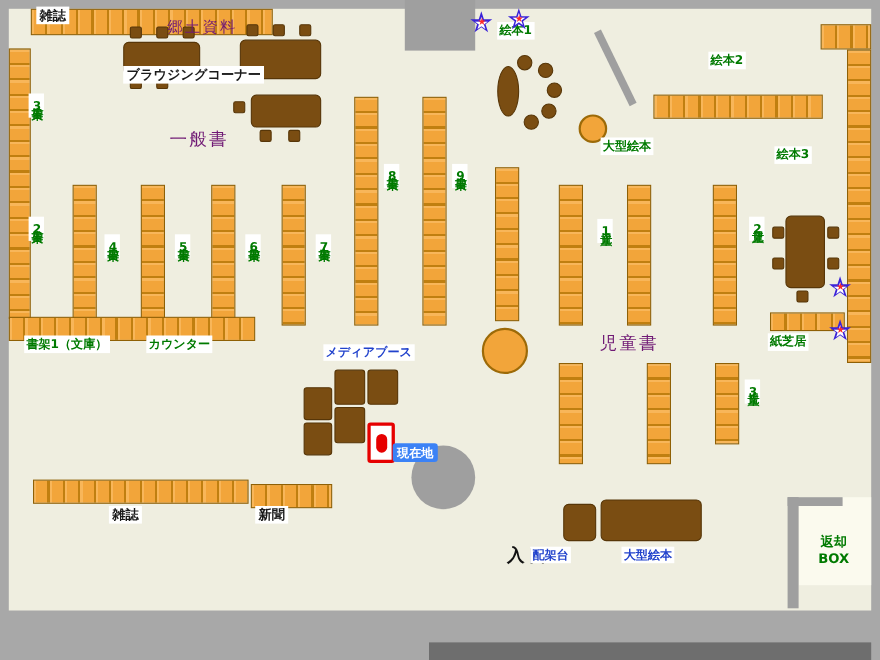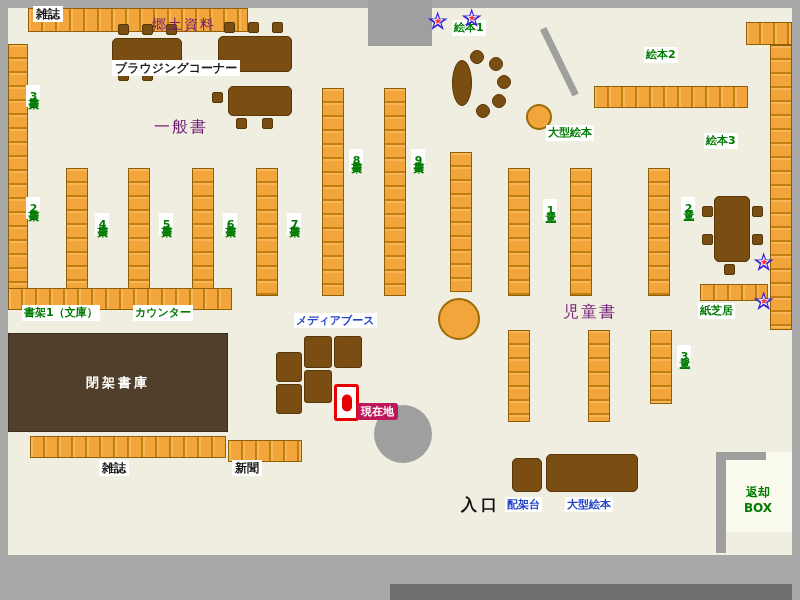--- a/index.html
+++ b/index.html
@@ -17,21 +17,21 @@
   .chair{width:11px;height:11px;background:#7a4d12;border:1px solid #573608;border-radius:2px}
   .stool{background:#7a4d12;border:1px solid #573608;border-radius:50%}
   .booth{background:#7a4d12;border:1px solid #573608;border-radius:3px}
   .booth-hl{background:#fff;border:3px solid #e60000;border-radius:3px}
   .booth-hl i{position:absolute;left:50%;top:50%;transform:translate(-50%,-50%);width:10px;height:17px;background:#e60000;border-radius:5px}
   .glabel{background:#fff;color:#007a00;font-size:11px;font-weight:bold;line-height:1.25;padding:1px 2px;white-space:nowrap}
   .vlabel{writing-mode:vertical-rl;text-orientation:upright;white-space:normal;line-height:1.1;padding:3px 1px;letter-spacing:1px}
   .blabel{background:#fff;color:#1a1a1a;font-size:12px;font-weight:bold;line-height:1.2;padding:1px 3px;white-space:nowrap}
   .bluelabel{background:#fff;color:#2142cc;font-size:11px;font-weight:bold;line-height:1.2;padding:1px 2px;white-space:nowrap}
   .redarea{color:#701a75;font-size:16px;font-weight:normal;letter-spacing:2px;white-space:nowrap}
-  .cur{background:#be185d;color:#fff;font-size:11px;font-weight:bold;line-height:1;padding:3px 4px;border-radius:3px;white-space:nowrap}
+  .cur{background:#3b82f6;color:#fff;font-size:11px;font-weight:bold;line-height:1;padding:3px 4px;border-radius:3px;white-space:nowrap}
   .stacks{background:#513f2c;border:1px solid #3a2d1e;color:#fff;display:flex;align-items:center;justify-content:center;
           font-size:13px;font-weight:bold;letter-spacing:3px}
   .entr{color:#111;font-size:16px;font-weight:bold;letter-spacing:4px;white-space:nowrap}
   .retbox{color:#007a00;font-size:12px;font-weight:bold;text-align:center;white-space:pre-line;line-height:1.3}
   .star{width:28px;height:28px}
   .star span{position:absolute}
   .star .s1{left:0;top:0;font-size:26px;line-height:26px;color:#3a22d8}
   .star .s2{left:5px;top:6px;font-size:15px;line-height:15px;color:#ffffff}
   .star .s3{left:8px;top:9px;font-size:9px;line-height:9px;color:#ff2a2a}
 </style>
@@ -108,23 +108,20 @@
   <div class="abs booth" style="left:304px;top:336px;width:28px;height:32px"></div>
   <div class="abs booth" style="left:334px;top:336px;width:28px;height:32px"></div>
   <div class="abs booth" style="left:304px;top:370px;width:28px;height:33px"></div>
   <div class="abs booth-hl" style="left:334px;top:384px;width:25px;height:37px">
       <i></i>
     </div>
 
   <div class="abs table" style="left:546px;top:454px;width:92px;height:38px"></div>
   <div class="abs table" style="left:512px;top:458px;width:30px;height:34px"></div>
 
-  <div class="abs stacks" style="left:8px;top:333px;width:220px;height:99px">
-    <span>閉架書庫</span>
-  </div>
 
   <div class="abs wall" style="left:374px;top:405px;width:58px;height:58px;border-radius:50%"></div>
 
   <div class="abs blabel" style="left:33px;top:6px">雑誌</div>
   <div class="abs redarea" style="left:152px;top:16px;font-size:14px">郷土資料</div>
   <div class="abs blabel" style="left:112px;top:60px">ブラウジングコーナー</div>
   <div class="abs glabel vlabel" style="left:26px;top:85px">書架3</div>
   <div class="abs glabel vlabel" style="left:26px;top:197px">書架2</div>
   <div class="abs redarea" style="left:154px;top:117px">一般書</div>
   <div class="abs glabel vlabel" style="left:95px;top:213px">書架4</div>
@@ -132,31 +129,31 @@
   <div class="abs glabel vlabel" style="left:223px;top:213px">書架6</div>
   <div class="abs glabel vlabel" style="left:287px;top:213px">書架7</div>
   <div class="abs glabel vlabel" style="left:349px;top:149px">書架8</div>
   <div class="abs glabel vlabel" style="left:411px;top:149px">書架9</div>
   <div class="abs glabel" style="left:452px;top:20px">絵本1</div>
   <div class="abs glabel" style="left:644px;top:47px">絵本2</div>
   <div class="abs glabel" style="left:546px;top:125px">大型絵本</div>
   <div class="abs glabel" style="left:704px;top:133px">絵本3</div>
   <div class="abs glabel vlabel" style="left:543px;top:199px">児童1</div>
   <div class="abs glabel vlabel" style="left:681px;top:197px">児童2</div>
-  <div class="abs redarea" style="left:563px;top:302px">児童書</div>
+  <div class="abs redarea" style="left:545px;top:302px">児童書</div>
   <div class="abs glabel" style="left:698px;top:303px">紙芝居</div>
   <div class="abs glabel vlabel" style="left:677px;top:345px">児童3</div>
   <div class="abs glabel" style="left:22px;top:305px">書架1（文庫）</div>
   <div class="abs glabel" style="left:133px;top:305px">カウンター</div>
   <div class="abs bluelabel" style="left:294px;top:313px">メディアブース</div>
   <div class="abs cur" style="left:357px;top:403px">現在地</div>
   <div class="abs blabel" style="left:99px;top:460px">雑誌</div>
   <div class="abs blabel" style="left:232px;top:460px">新聞</div>
   <div class="abs entr" style="left:461px;top:495px">入口</div>
-  <div class="abs bluelabel" style="left:505px;top:497px">配架台</div>
+  <div class="abs bluelabel" style="left:482px;top:497px">配架台</div>
   <div class="abs bluelabel" style="left:565px;top:497px">大型絵本</div>
   <div class="abs retbox" style="left:735px;top:485px;width:46px">返却
 BOX</div>
 
   <div class="abs star" style="left:426px;top:8px">
     <span class="s1">★</span>
     <span class="s2">★</span>
     <span class="s3">★</span>
   </div>
   <div class="abs star" style="left:460px;top:5px">

